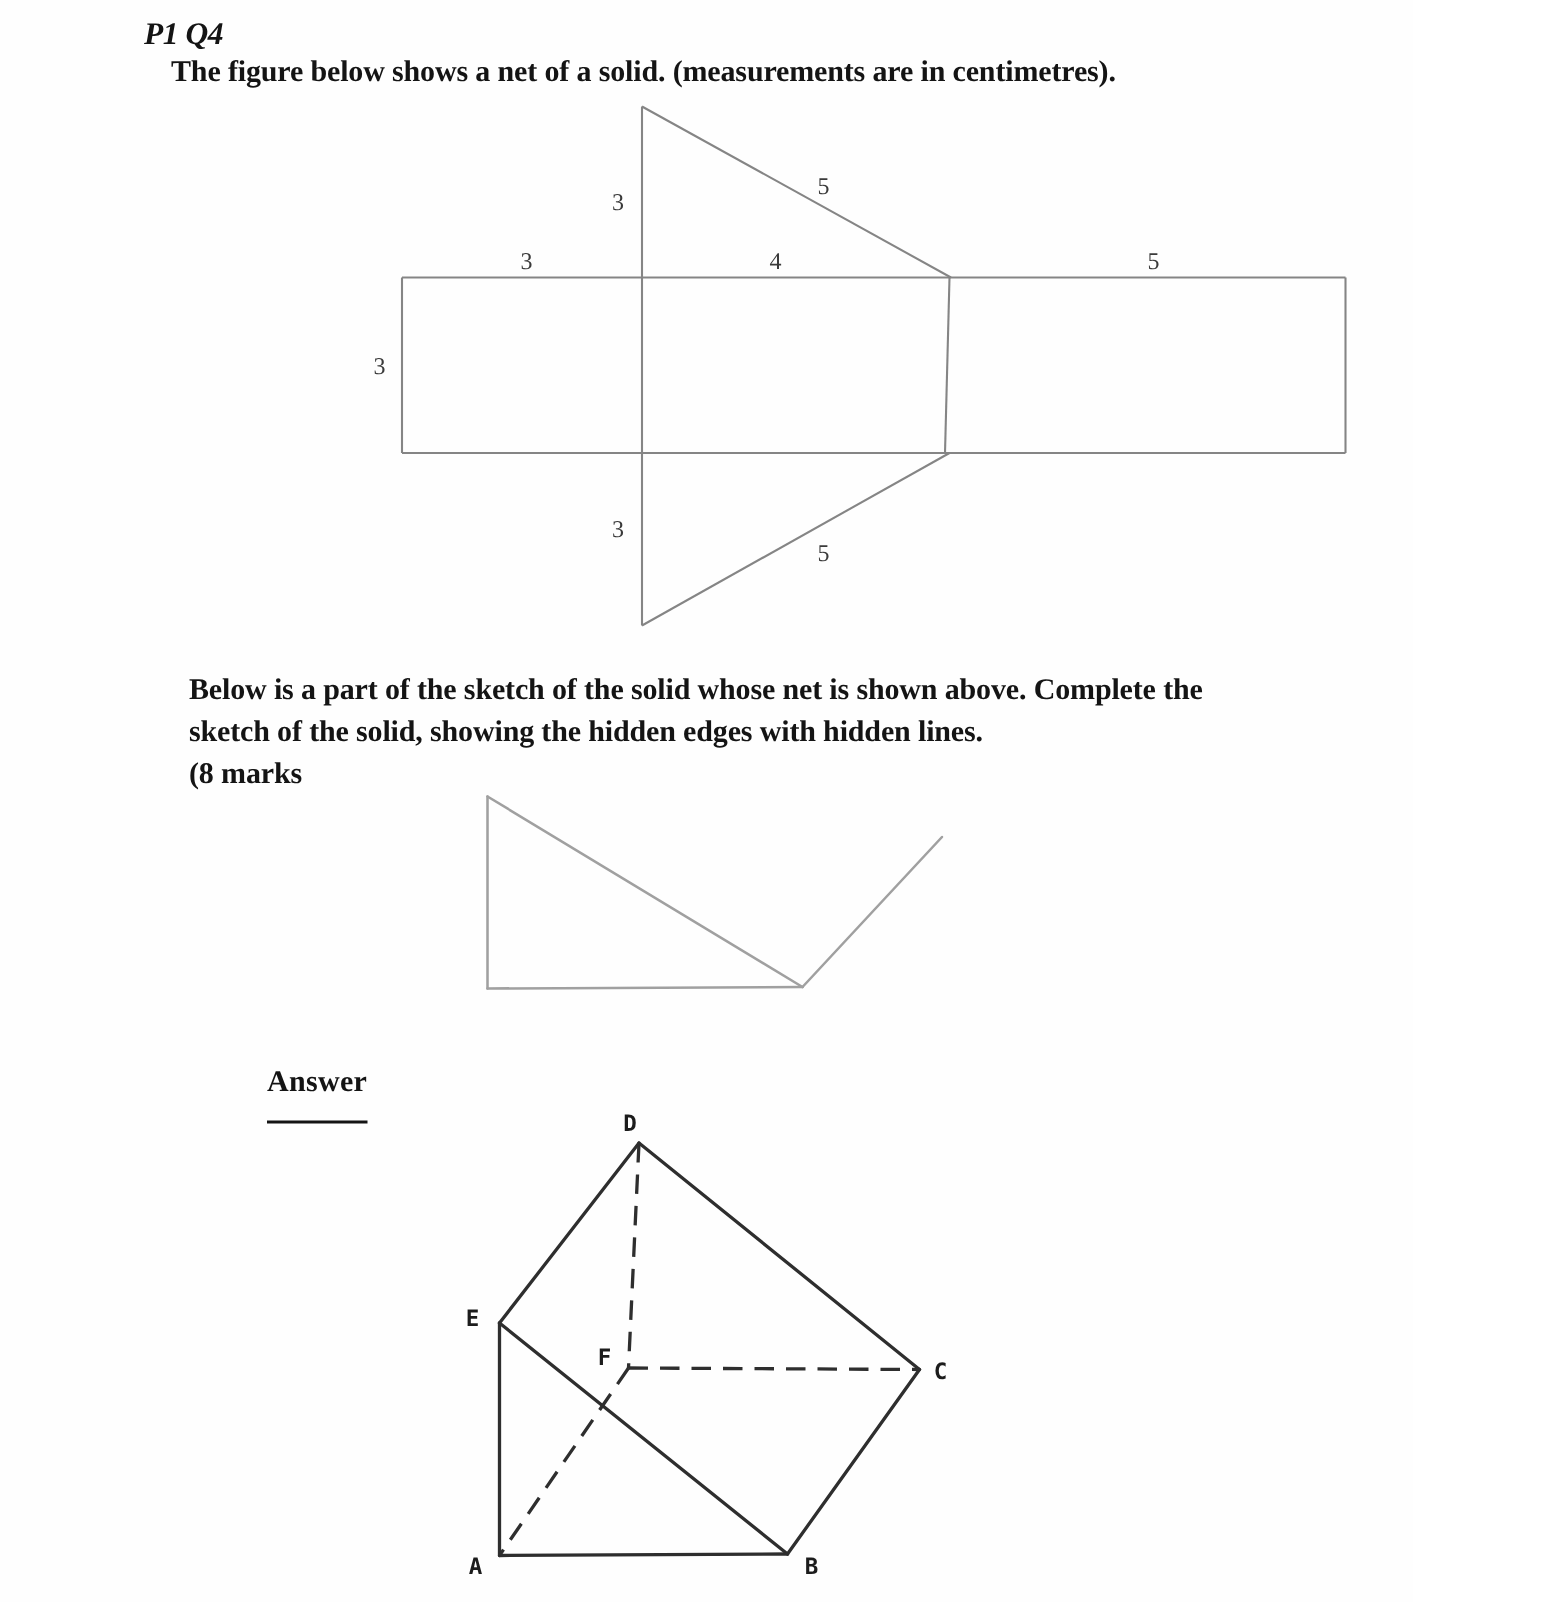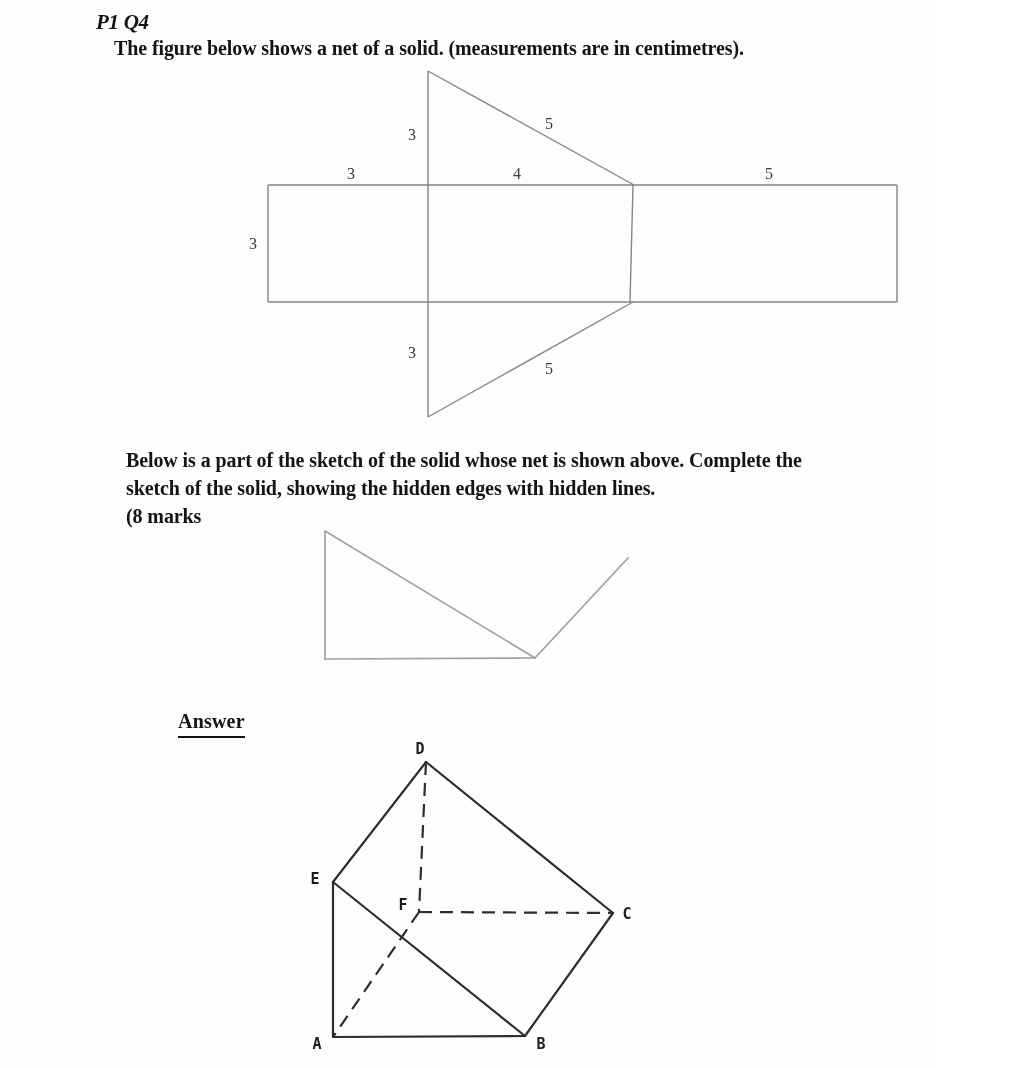--- a/index.html
+++ b/index.html
@@ -50,21 +50,21 @@
     white-space: nowrap;
   }
   .answer-heading {
     position: absolute;
     left: 178px;
     top: 710px;
     font-size: 20px;
     font-weight: 700;
     letter-spacing: 0.2px;
     border-bottom: 2px solid #141414;
-    padding-bottom: 3px;
+    padding-bottom: 14px;
     display: inline-block;
     white-space: nowrap;
   }
   .diagram-layer {
     position: absolute;
     left: 0;
     top: 0;
     width: 1028px;
     height: 1068px;
   }

